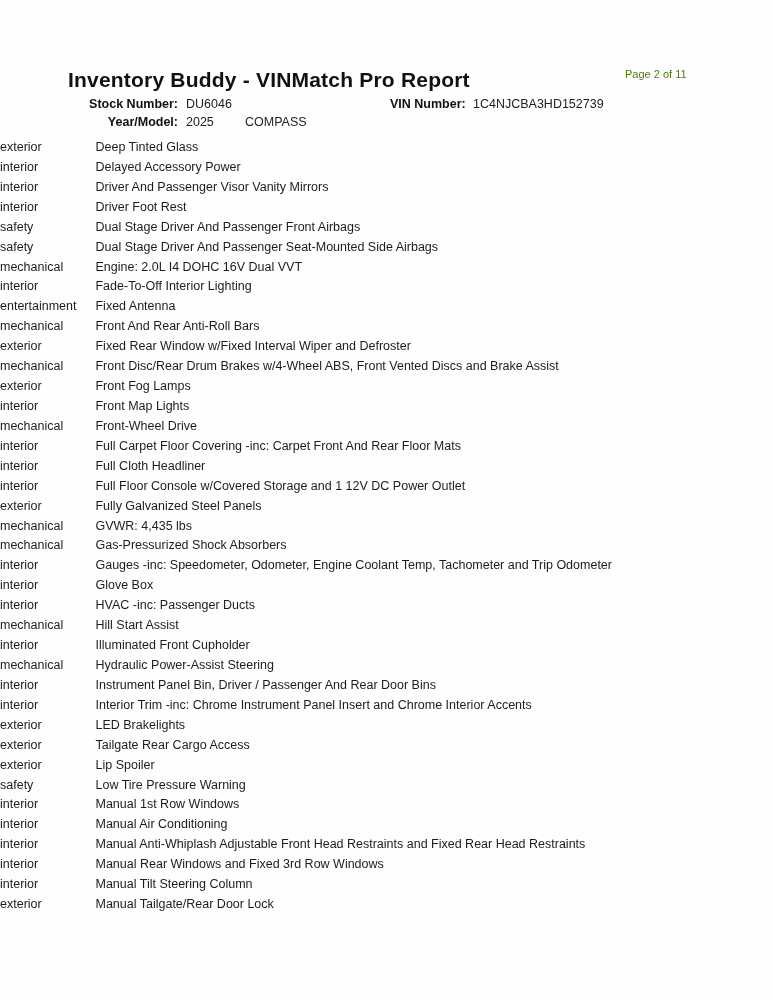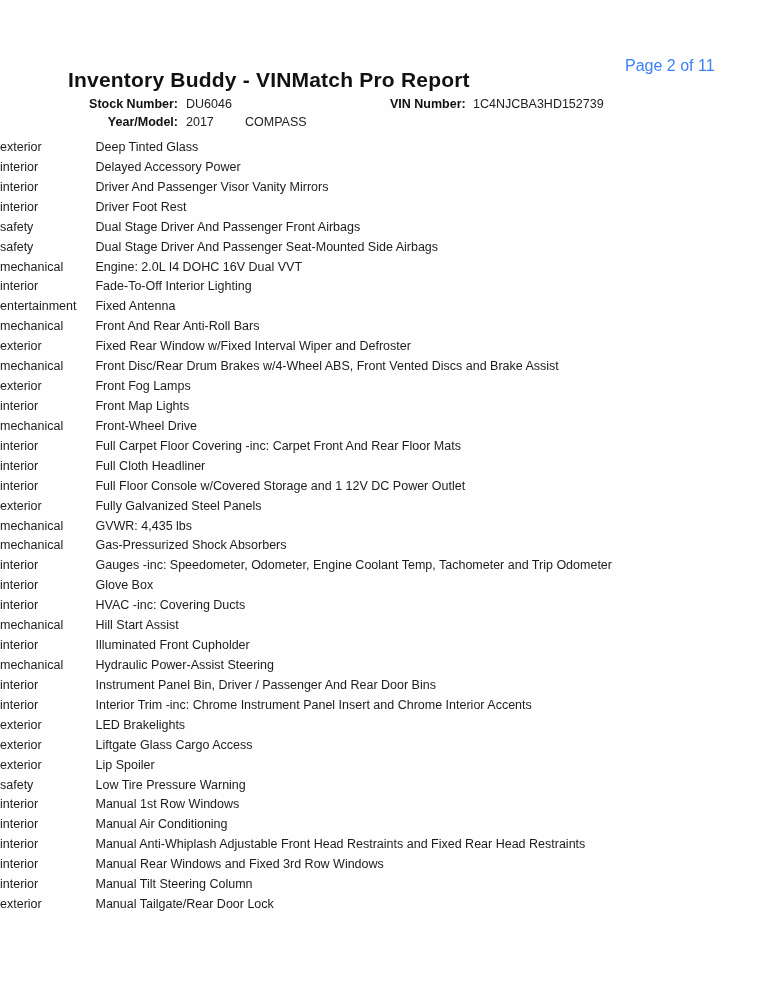--- a/index.html
+++ b/index.html
@@ -20,23 +20,23 @@
     position: absolute;
     left: 68px; top: 68px;
     font-size: 21px;
     font-weight: bold;
     letter-spacing: 0.2px;
     color: #111;
     white-space: nowrap;
   }
   .page-indicator {
     position: absolute;
-    left: 625px; top: 57px;
-    font-size: 16px;
-    color: #3b82f6;
+    left: 625px; top: 68px;
+    font-size: 11px;
+    color: #4d7c0f;
     white-space: nowrap;
   }
   .meta-row {
     position: absolute;
     left: 0; width: 651px;
     height: 16px;
     font-size: 12.5px;
     white-space: nowrap;
   }
   .meta-row.stock-row { top: 97px; }
@@ -89,21 +89,21 @@
 
   <div class="meta-row stock-row">
     <span class="meta-label col1">Stock Number:</span>
     <span class="meta-value stock-value">DU6046</span>
     <span class="meta-value vin-label">VIN Number:</span>
     <span class="meta-value vin-value">1C4NJCBA3HD152739</span>
   </div>
 
   <div class="meta-row year-row">
     <span class="meta-label col1">Year/Model:</span>
-    <span class="meta-value year-value">2017</span>
+    <span class="meta-value year-value">2025</span>
     <span class="meta-value model-value">COMPASS</span>
   </div>
 
   <div class="features-list">
     <div class="feature-row">
       <span class="feature-category">exterior</span>
       <span class="feature-description">Deep Tinted Glass</span>
     </div>
 
     <div class="feature-row">
@@ -211,21 +211,21 @@
       <span class="feature-description">Gauges -inc: Speedometer, Odometer, Engine Coolant Temp, Tachometer and Trip Odometer</span>
     </div>
 
     <div class="feature-row">
       <span class="feature-category">interior</span>
       <span class="feature-description">Glove Box</span>
     </div>
 
     <div class="feature-row">
       <span class="feature-category">interior</span>
-      <span class="feature-description">HVAC -inc: Covering Ducts</span>
+      <span class="feature-description">HVAC -inc: Passenger Ducts</span>
     </div>
 
     <div class="feature-row">
       <span class="feature-category">mechanical</span>
       <span class="feature-description">Hill Start Assist</span>
     </div>
 
     <div class="feature-row">
       <span class="feature-category">interior</span>
       <span class="feature-description">Illuminated Front Cupholder</span>
@@ -246,21 +246,21 @@
       <span class="feature-description">Interior Trim -inc: Chrome Instrument Panel Insert and Chrome Interior Accents</span>
     </div>
 
     <div class="feature-row">
       <span class="feature-category">exterior</span>
       <span class="feature-description">LED Brakelights</span>
     </div>
 
     <div class="feature-row">
       <span class="feature-category">exterior</span>
-      <span class="feature-description">Liftgate Glass Cargo Access</span>
+      <span class="feature-description">Tailgate Rear Cargo Access</span>
     </div>
 
     <div class="feature-row">
       <span class="feature-category">exterior</span>
       <span class="feature-description">Lip Spoiler</span>
     </div>
 
     <div class="feature-row">
       <span class="feature-category">safety</span>
       <span class="feature-description">Low Tire Pressure Warning</span>

